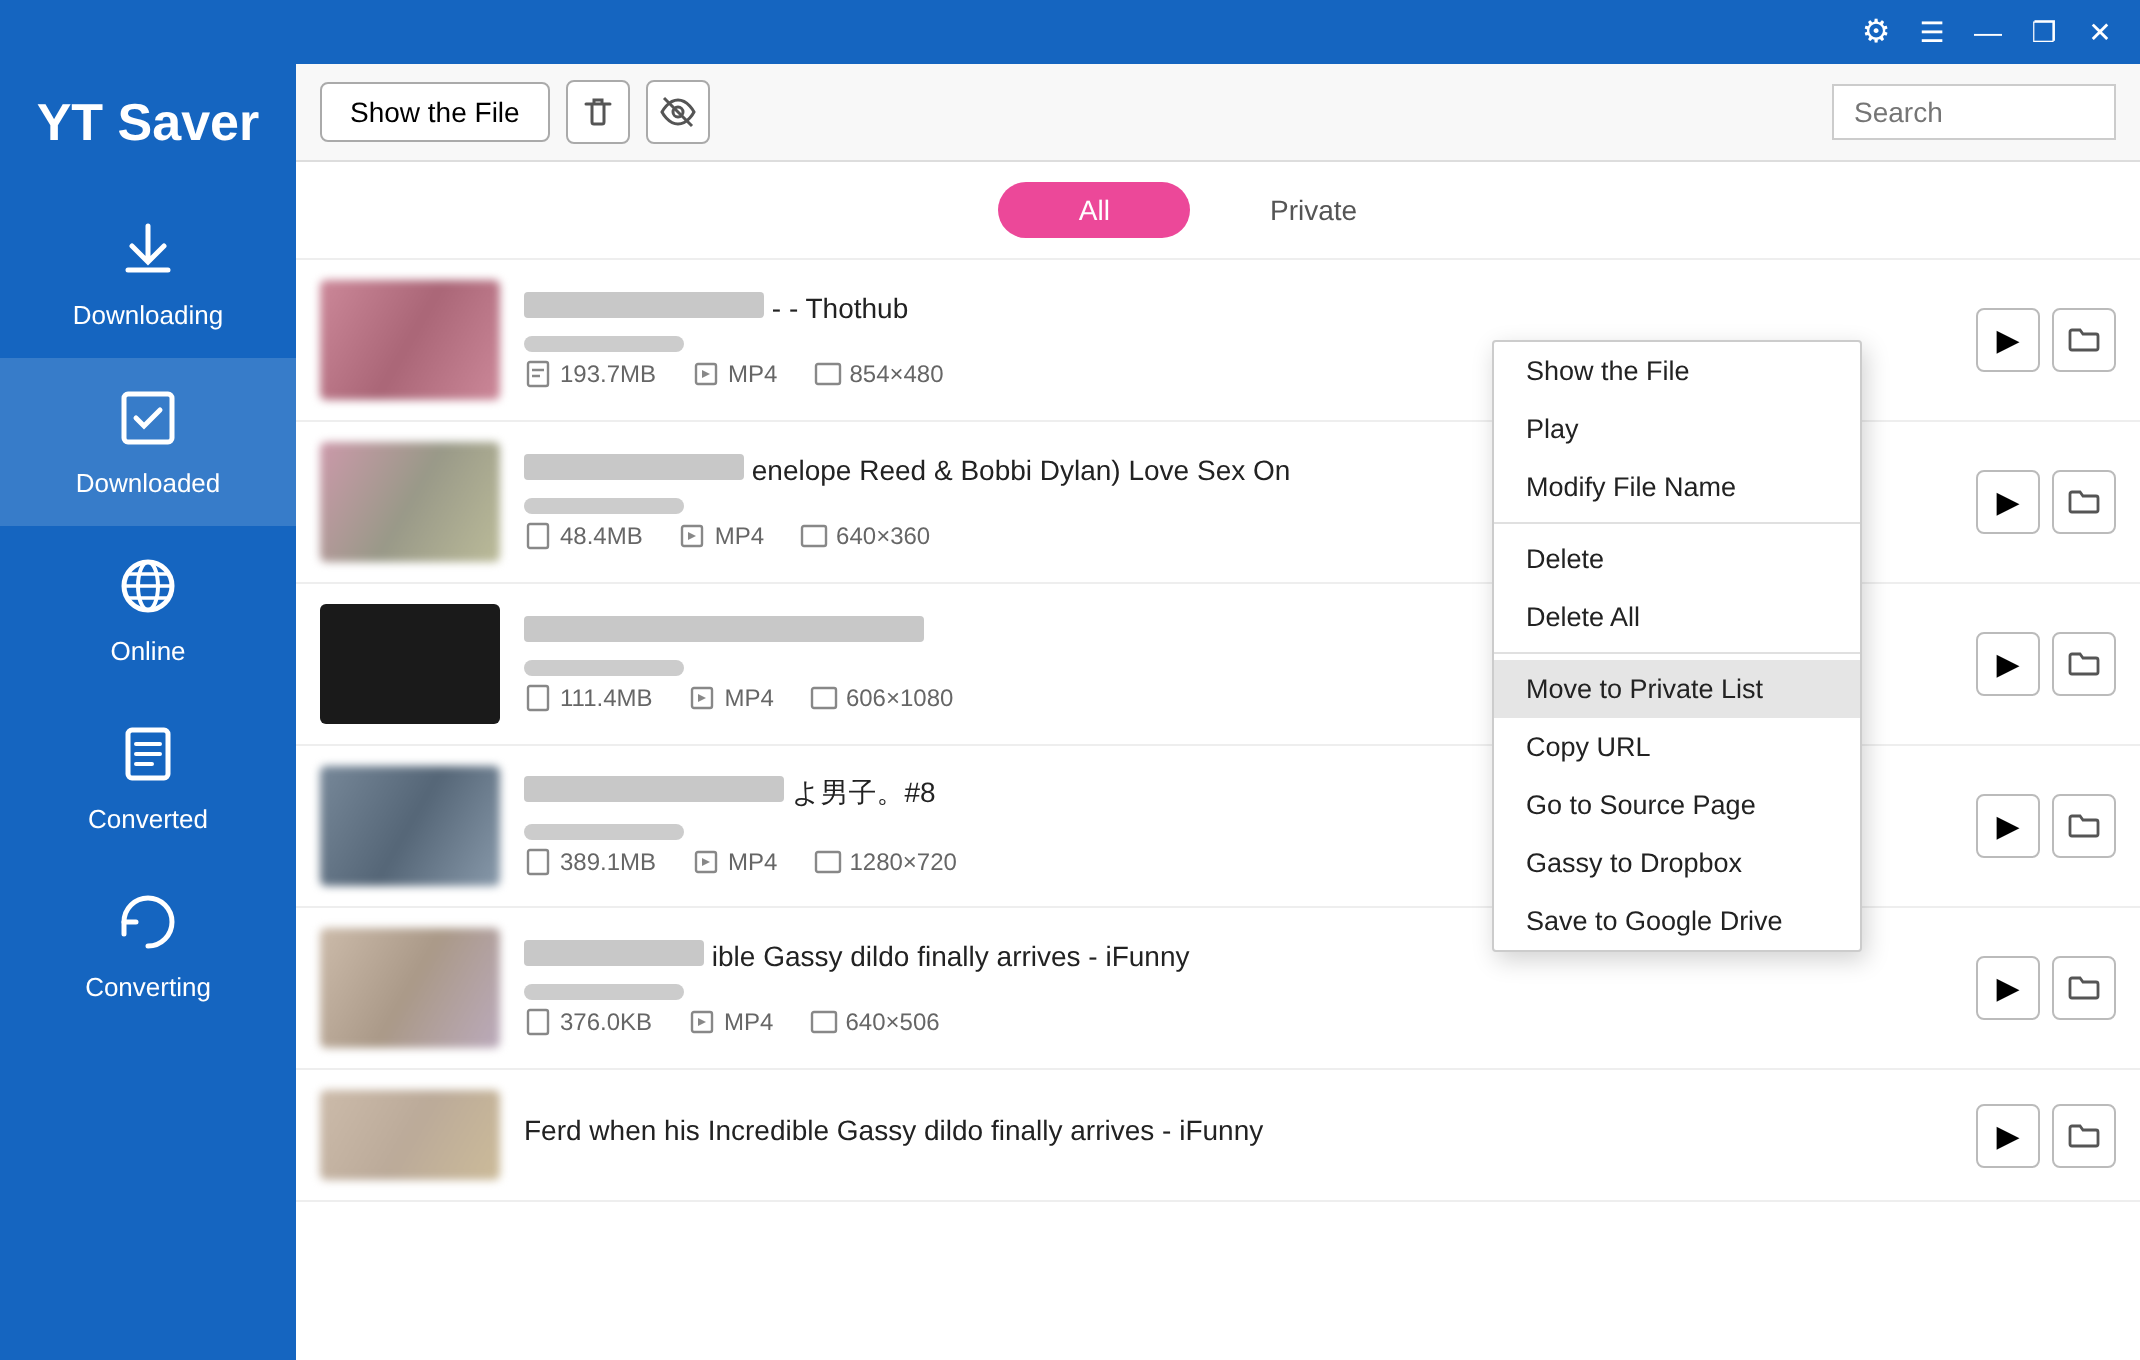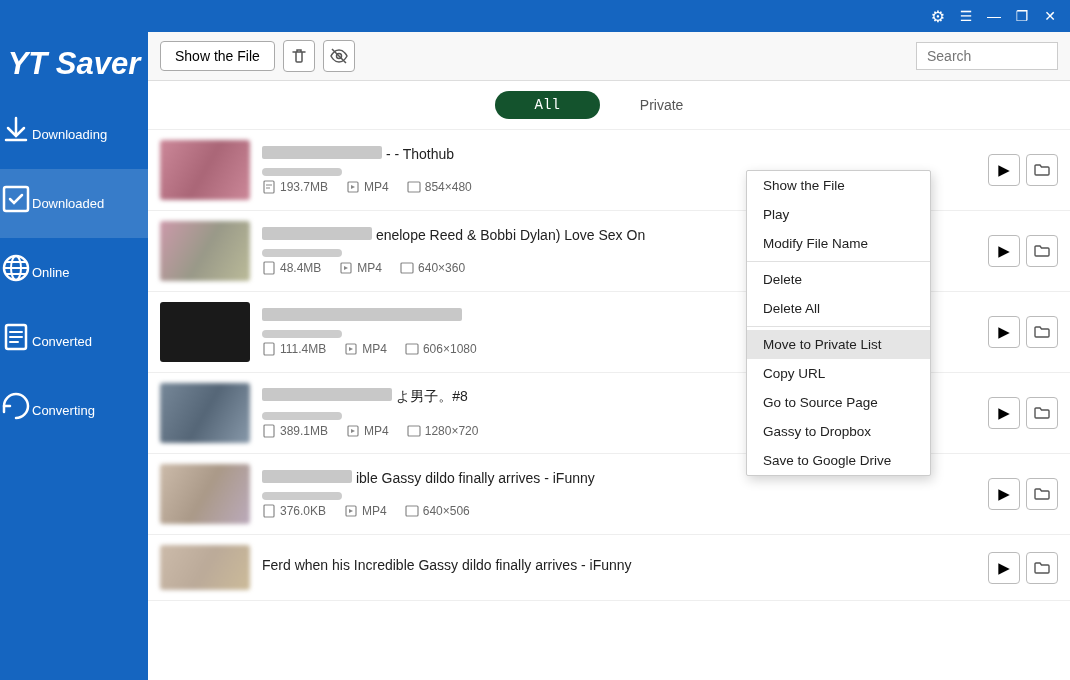--- a/index.html
+++ b/index.html
@@ -35,30 +35,29 @@
       width: 148px;
       background: #1565c0;
       display: flex;
       flex-direction: column;
       align-items: center;
       padding-top: 0;
       flex-shrink: 0;
     }
     .app-title {
       color: white;
-      font-size: 31px;
+      font-size: 26px;
       font-weight: 700;
       padding: 14px 0 18px 0;
       text-align: center;
       width: 100%;
-      font-style: italic;
     }
     .sidebar-item {
       display: flex;
-      flex-direction: row;
+      flex-direction: column;
       align-items: center;
       width: 100%;
       padding: 14px 0;
       cursor: pointer;
       color: white;
     }
     .sidebar-item.active { background: rgba(255,255,255,0.15); }
     .sidebar-icon {
       font-size: 28px;
       margin-bottom: 4px;
@@ -122,23 +121,22 @@
     }
     .filter-tab {
       padding: 6px 40px;
       border-radius: 20px;
       font-size: 14px;
       cursor: pointer;
       border: none;
       background: transparent;
     }
     .filter-tab.active {
-      background: #14532d;
+      background: #ec4899;
       color: white;
-      font-family: Liberation Mono, monospace;
     }
     .filter-tab.inactive {
       background: transparent;
       color: #555;
     }
 
     
     .file-list {
       flex: 1;
       overflow-y: scroll;

